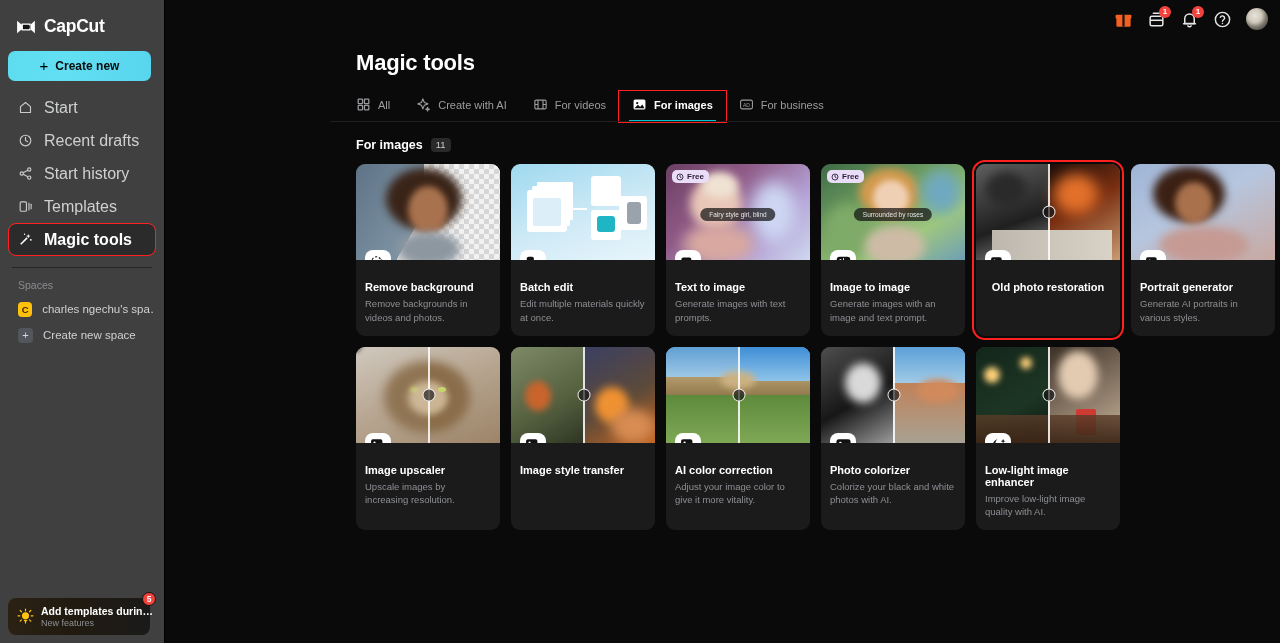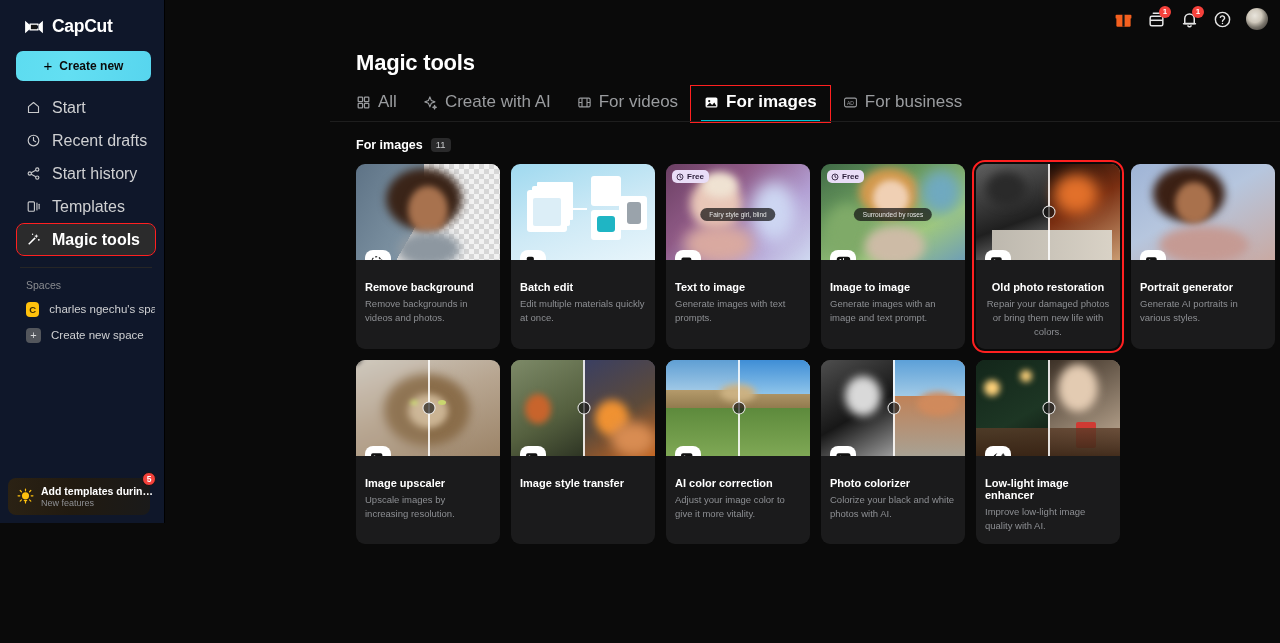--- a/index.html
+++ b/index.html
@@ -6,26 +6,25 @@
   html, body {
     width: 1280px; height: 643px;
     background: #0a0a0a;
     font-family: "Liberation Sans", sans-serif;
     overflow: hidden;
   }
   body { display: flex; position: relative; }
 
   
   .sidebar {
-    width: 165px; height: 523px;
-    background: #0f172a;
+    width: 165px; height: 643px;
+    background: #404040;
     flex: 0 0 165px;
     position: relative;
     border-right: 1px solid #000;
-    padding-left: 8px;
   }
   .brand {
     display: flex; align-items: center; gap: 7px;
     padding: 13px 0 0 15px; height: 40px;
   }
   .brand-logo { width: 22px; height: 16px; display: block; }
   .brand-name {
     color: #fff; font-size: 17.5px; font-weight: bold; letter-spacing: -0.3px;
   }
   .create-new {
@@ -82,21 +81,21 @@
   }
   .avatar { width:22px; height:22px; border-radius:50%; overflow:hidden; cursor:pointer;
     background: radial-gradient(circle at 40% 35%, #e8e4dc 0%, #cfc8bb 35%, #7a756c 60%, #2a2724 100%);}
 
   .page-title { color:#fff; font-size:22px; font-weight:bold; padding:12px 0 0 191px; letter-spacing:-0.2px;}
 
   .tabs { display:flex; align-items:flex-end; gap:0px; padding-left:189px; margin-top:14px; height:32px; position:relative;}
   .tabs::after { content:""; position:absolute; left:165px; right:0; bottom:0; height:1px; background:#1e1e1e;}
   .tab { display:flex; align-items:center; gap:7px; padding:0 13px 10px 13px; cursor:pointer; position:relative;}
   .tab:first-child { padding-left:2px; }
-  .tab .lbl { color:#9a9c9f; font-size:17px; white-space:nowrap;}
+  .tab .lbl { color:#9a9c9f; font-size:11px; white-space:nowrap;}
   .tab.active .lbl { color:#fff; font-weight:bold;}
   .tab.active::after { content:""; position:absolute; left:10px; right:10px; bottom:0; height:2.5px; background:#00c4d4;}
   .tab.boxed { outline:1.5px solid #ff2020; padding-top:6px; margin-top:-6px;}
 
   .section-head { display:flex; align-items:center; gap:8px; padding-left:191px; margin-top:16px;}
   .section-head .lbl { color:#fff; font-size:12.5px; font-weight:bold;}
   .count-pill { background:#2a2a2b; color:#c9cacc; font-size:9.5px; border-radius:4px; padding:2px 5px; line-height:1;}
 
   .grid { margin: 12px 0 0 191px; display:flex; flex-wrap:wrap; gap:11px 11px; width:1019px;}
   .card { width:144px; border-radius:9px; background:#1b1b1c; overflow:hidden; cursor:pointer; position:relative;}
@@ -462,21 +461,20 @@
             <span style="width:17px;height:17px;display:block"><svg viewBox="0 0 24 24" fill="#111">
                 <rect x="1.5" y="3" width="15" height="13" rx="2.6"></rect>
                 <circle cx="6.4" cy="7.8" r="1.5" fill="#fff"></circle>
                 <path d="M3 14 L7 9.6 L10 12.6 L12 10.4 L15 14 Z" fill="#fff"></path>
                 <path d="M20.5 15.2 a4.2 4.2 0 1 0 -1.4 3.6" stroke="#111" stroke-width="2.1" fill="none" stroke-linecap="round"></path>
               </svg></span>
           </div>
         </div>
         <div class="card-body">
           <div class="card-title">Old photo restoration</div>
-          <div class="card-desc">Repair your damaged photos or bring them new life with colors.</div>
         </div>
       </div>
       <div class="card">
         <div class="thumb t-portrait">
           <div class="thumb-art">
             <div class="blob" style="left:22px;top:2px;width:72px;height:56px;background:#3b2014;filter:blur(4px)"></div>
             <div class="blob" style="left:44px;top:18px;width:38px;height:42px;background:#a9714c;filter:blur(3px)"></div>
             <div class="blob" style="left:28px;top:62px;width:90px;height:38px;background:#c59a93;filter:blur(5px)"></div>
           </div>
           <div class="card-icon">

